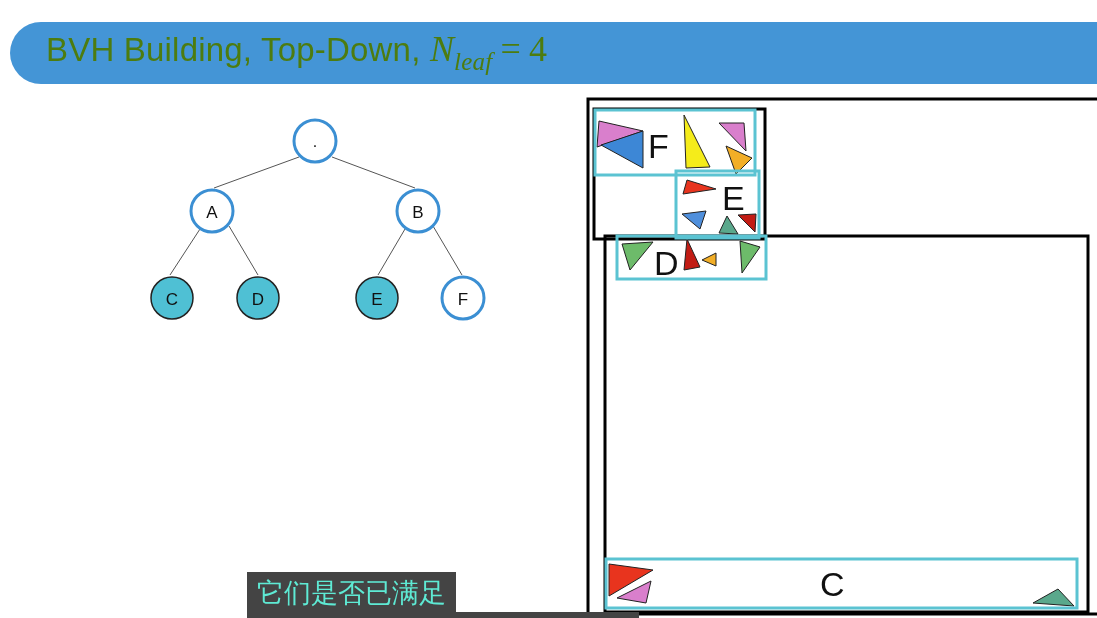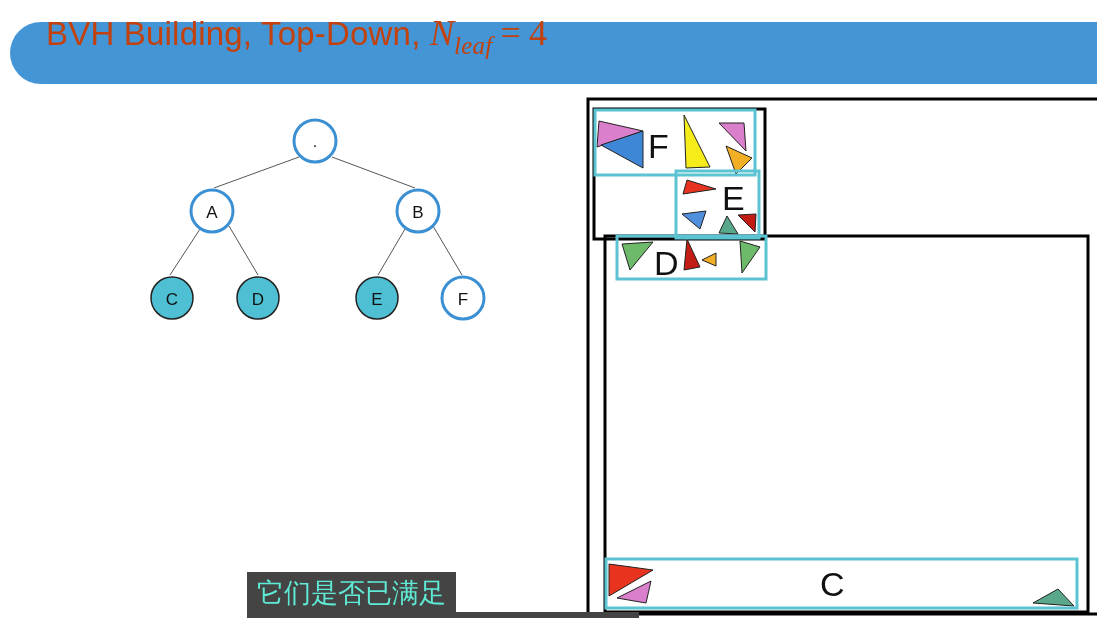--- a/index.html
+++ b/index.html
@@ -1,18 +1,18 @@
 <!DOCTYPE html>
 <html><head>
 <meta charset="utf-8">
 <style>
   html, body { margin:0; padding:0; }
   body { width:1097px; height:618px; position:relative; overflow:hidden; background:#ffffff; font-family:"Liberation Sans", sans-serif; }
   .title-bar { position:absolute; left:10px; top:22px; width:1100px; height:62px; background:#4495d6; border-radius:31px 0 0 31px; }
-  .title-text { position:absolute; left:46px; top:12px; font-family:"Liberation Sans", sans-serif; font-size:33px; color:#c2410c; white-space:nowrap; letter-spacing:0.2px; }
+  .title-text { position:absolute; left:46px; top:28px; font-family:"Liberation Sans", sans-serif; font-size:33px; color:#4d7c0f; white-space:nowrap; letter-spacing:0.2px; }
   .title-text .math { font-family:"Liberation Serif", serif; font-style:italic; font-size:36px; }
   .title-text .sub { font-family:"Liberation Serif", serif; font-style:italic; font-size:25px; position:relative; top:9px; }
   .title-text .eq { font-family:"Liberation Serif", serif; font-size:36px; margin:0 8px; }
   .title-text .num { font-family:"Liberation Serif", serif; font-size:36px; }
   svg { position:absolute; left:0; top:0; }
   .subtitle { position:absolute; left:247px; top:572px; height:44px; background:#444444; color:#5eead4; font-size:27px; padding:0 10px; line-height:42px; font-family:Liberation Sans, sans-serif; }
   .subtitle-bar { position:absolute; left:247px; top:612px; width:392px; height:6px; background:#444444; }
 </style>
 </head>
 <body>

